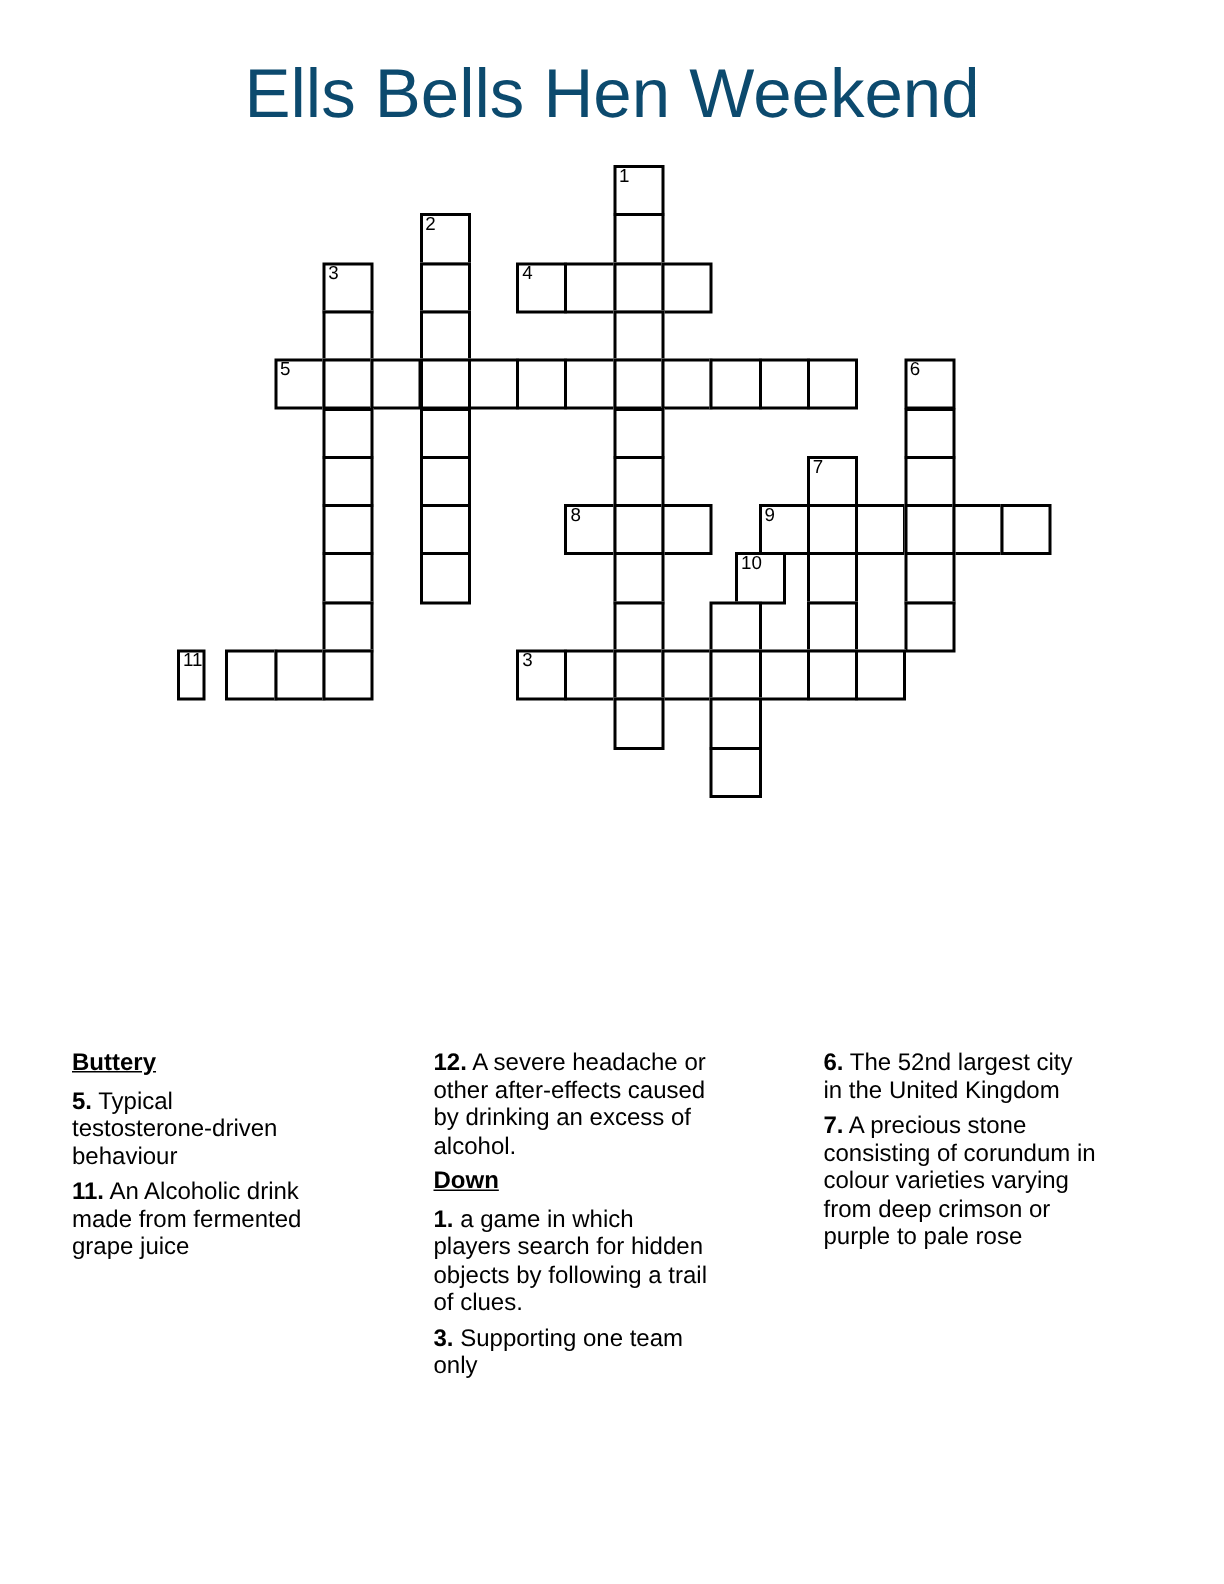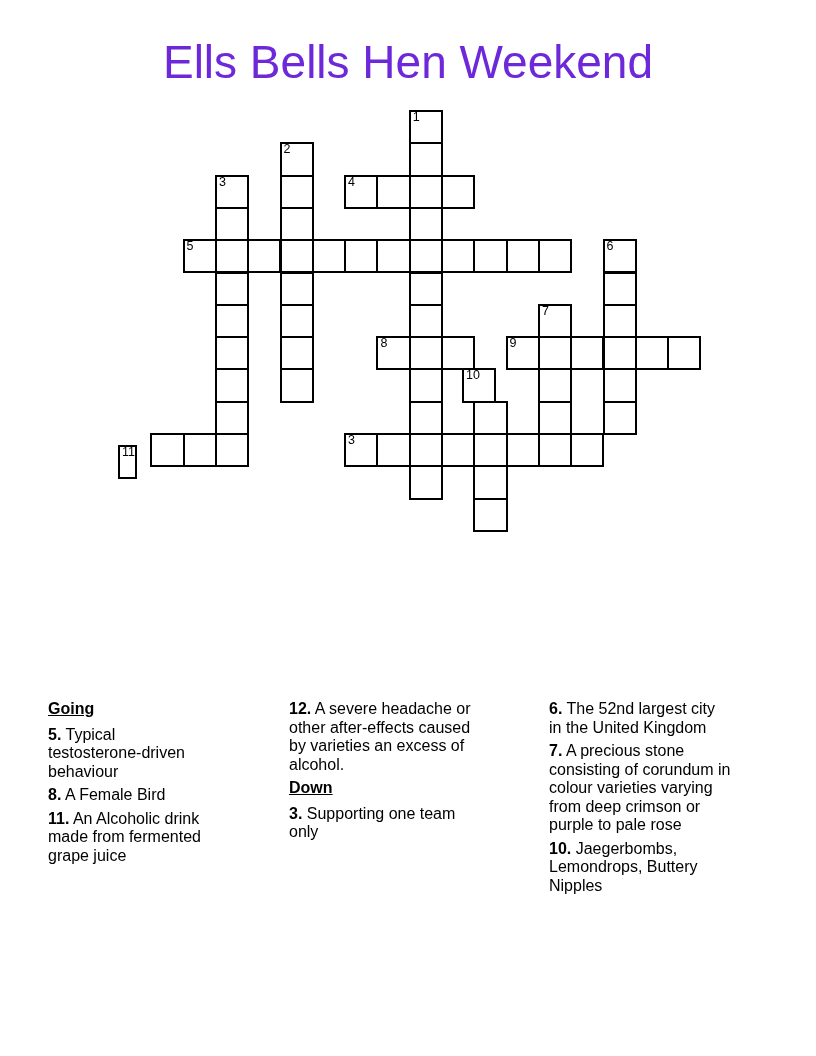--- a/index.html
+++ b/index.html
@@ -2,21 +2,21 @@
 <html><head>
 <meta charset="utf-8">
 <style>
   html,body{margin:0;padding:0;}
   body{
     width:816px;height:1056px;position:relative;background:#ffffff;
     font-family:"Liberation Sans", sans-serif;color:#000;overflow:hidden;
   }
   .title{
     position:absolute;top:38px;left:0;width:816px;text-align:center;
-    font-size:46px;line-height:1.05;color:#6d28d9;letter-spacing:0px;
+    font-size:46px;line-height:1.05;color:#0c4a6e;letter-spacing:0px;
   }
   .grid{position:absolute;top:0;left:0;width:816px;height:560px;}
   .cell{
     position:absolute;box-sizing:border-box;background:#ffffff;
     border:2px solid #000000;
   }
   .cellnum{
     position:absolute;top:-1px;left:2px;
     font-size:12.5px;line-height:13px;color:#000;
   }
@@ -99,31 +99,31 @@
       <span class="cellnum">9</span>
     </div>
     <div class="cell" style="left: 537.9px; top: 336.1px; width: 34.3px; height: 34.3px; border-color: rgb(0, 0, 0); background: rgb(255, 255, 255);"></div>
     <div class="cell" style="left: 570.2px; top: 336.1px; width: 34.3px; height: 34.3px; border-color: rgb(0, 0, 0); background: rgb(255, 255, 255);"></div>
     <div class="cell" style="left: 602.5px; top: 336.1px; width: 34.3px; height: 34.3px; border-color: rgb(0, 0, 0); background: rgb(255, 255, 255);"></div>
     <div class="cell" style="left: 634.8px; top: 336.1px; width: 34.3px; height: 34.3px; border-color: rgb(0, 0, 0); background: rgb(255, 255, 255);"></div>
     <div class="cell" style="left: 667.1px; top: 336.1px; width: 34.3px; height: 34.3px; border-color: rgb(0, 0, 0); background: rgb(255, 255, 255);"></div>
     <div class="cell" style="left: 214.9px; top: 368.4px; width: 34.3px; height: 34.3px; border-color: rgb(0, 0, 0); background: rgb(255, 255, 255);"></div>
     <div class="cell" style="left: 279.5px; top: 368.4px; width: 34.3px; height: 34.3px; border-color: rgb(0, 0, 0); background: rgb(255, 255, 255);"></div>
     <div class="cell" style="left: 408.7px; top: 368.4px; width: 34.3px; height: 34.3px; border-color: rgb(0, 0, 0); background: rgb(255, 255, 255);"></div>
-    <div class="cell" style="left: 462px; top: 368.4px; width: 34.3px; height: 34.3px; border-color: rgb(0, 0, 0); background: rgb(255, 255, 255);">
+    <div class="cell" style="left: 490px; top: 368.4px; width: 34.3px; height: 34.3px; border-color: rgb(0, 0, 0); background: rgb(255, 255, 255);">
       <span class="cellnum">10</span>
     </div>
     <div class="cell" style="left: 537.9px; top: 368.4px; width: 34.3px; height: 34.3px; border-color: rgb(0, 0, 0); background: rgb(255, 255, 255);"></div>
     <div class="cell" style="left: 602.5px; top: 368.4px; width: 34.3px; height: 34.3px; border-color: rgb(0, 0, 0); background: rgb(255, 255, 255);"></div>
     <div class="cell" style="left: 214.9px; top: 400.7px; width: 34.3px; height: 34.3px; border-color: rgb(0, 0, 0); background: rgb(255, 255, 255);"></div>
     <div class="cell" style="left: 408.7px; top: 400.7px; width: 34.3px; height: 34.3px; border-color: rgb(0, 0, 0); background: rgb(255, 255, 255);"></div>
     <div class="cell" style="left: 473.3px; top: 400.7px; width: 34.3px; height: 34.3px; border-color: rgb(0, 0, 0); background: rgb(255, 255, 255);"></div>
     <div class="cell" style="left: 537.9px; top: 400.7px; width: 34.3px; height: 34.3px; border-color: rgb(0, 0, 0); background: rgb(255, 255, 255);"></div>
     <div class="cell" style="left: 602.5px; top: 400.7px; width: 34.3px; height: 34.3px; border-color: rgb(0, 0, 0); background: rgb(255, 255, 255);"></div>
-    <div class="cell" style="left: 118px; top: 433px; width: 19px; height: 34.3px; border-color: rgb(0, 0, 0); background: rgb(255, 255, 255); margin-top: 12px;">
+    <div class="cell" style="left: 118px; top: 433px; width: 19px; height: 34.3px; border-color: rgb(0, 0, 0); background: rgb(255, 255, 255);">
       <span class="cellnum">11</span>
     </div>
     <div class="cell" style="left: 150.3px; top: 433px; width: 34.3px; height: 34.3px; border-color: rgb(0, 0, 0); background: rgb(255, 255, 255);"></div>
     <div class="cell" style="left: 182.6px; top: 433px; width: 34.3px; height: 34.3px; border-color: rgb(0, 0, 0); background: rgb(255, 255, 255);"></div>
     <div class="cell" style="left: 214.9px; top: 433px; width: 34.3px; height: 34.3px; border-color: rgb(0, 0, 0); background: rgb(255, 255, 255);"></div>
     <div class="cell" style="left: 344.1px; top: 433px; width: 34.3px; height: 34.3px; border-color: rgb(0, 0, 0); background: rgb(255, 255, 255);">
       <span class="cellnum">3</span>
     </div>
     <div class="cell" style="left: 376.4px; top: 433px; width: 34.3px; height: 34.3px; border-color: rgb(0, 0, 0); background: rgb(255, 255, 255);"></div>
     <div class="cell" style="left: 408.7px; top: 433px; width: 34.3px; height: 34.3px; border-color: rgb(0, 0, 0); background: rgb(255, 255, 255);"></div>
@@ -131,42 +131,42 @@
     <div class="cell" style="left: 473.3px; top: 433px; width: 34.3px; height: 34.3px; border-color: rgb(0, 0, 0); background: rgb(255, 255, 255);"></div>
     <div class="cell" style="left: 505.6px; top: 433px; width: 34.3px; height: 34.3px; border-color: rgb(0, 0, 0); background: rgb(255, 255, 255);"></div>
     <div class="cell" style="left: 537.9px; top: 433px; width: 34.3px; height: 34.3px; border-color: rgb(0, 0, 0); background: rgb(255, 255, 255);"></div>
     <div class="cell" style="left: 570.2px; top: 433px; width: 34.3px; height: 34.3px; border-color: rgb(0, 0, 0); background: rgb(255, 255, 255);"></div>
     <div class="cell" style="left: 408.7px; top: 465.3px; width: 34.3px; height: 34.3px; border-color: rgb(0, 0, 0); background: rgb(255, 255, 255);"></div>
     <div class="cell" style="left: 473.3px; top: 465.3px; width: 34.3px; height: 34.3px; border-color: rgb(0, 0, 0); background: rgb(255, 255, 255);"></div>
     <div class="cell" style="left: 473.3px; top: 497.6px; width: 34.3px; height: 34.3px; border-color: rgb(0, 0, 0); background: rgb(255, 255, 255);"></div>
   </div>
 
 <div class="clue-col col-0">
-    <div class="clue-heading">Going</div>
+    <div class="clue-heading">Buttery</div>
     <div class="clue"><b>5.</b><span> Typical
 testosterone-driven
 behaviour</span></div>
-    <div class="clue"><b>8.</b><span> A Female Bird</span></div>
     <div class="clue"><b>11.</b><span> An Alcoholic drink
 made from fermented
 grape juice</span></div>
   </div>
 <div class="clue-col col-1">
     <div class="clue"><b>12.</b><span> A severe headache or
 other after-effects caused
-by varieties an excess of
+by drinking an excess of
 alcohol.</span></div>
     <div class="clue-heading">Down</div>
+    <div class="clue"><b>1.</b><span> a game in which
+players search for hidden
+objects by following a trail
+of clues.</span></div>
     <div class="clue"><b>3.</b><span> Supporting one team
 only</span></div>
   </div>
 <div class="clue-col col-2">
     <div class="clue"><b>6.</b><span> The 52nd largest city
 in the United Kingdom</span></div>
     <div class="clue"><b>7.</b><span> A precious stone
 consisting of corundum in
 colour varieties varying
 from deep crimson or
 purple to pale rose</span></div>
-    <div class="clue"><b>10.</b><span> Jaegerbombs,
-Lemondrops, Buttery
-Nipples</span></div>
   </div>
 
 </body></html>

